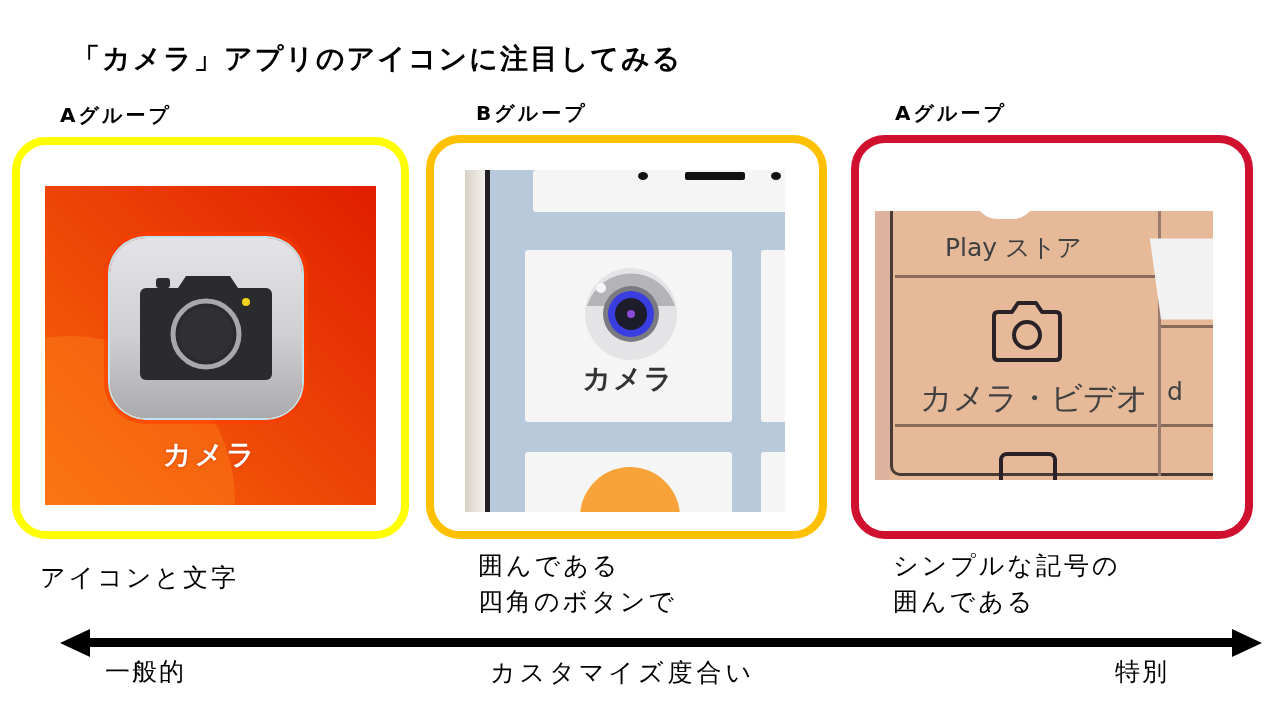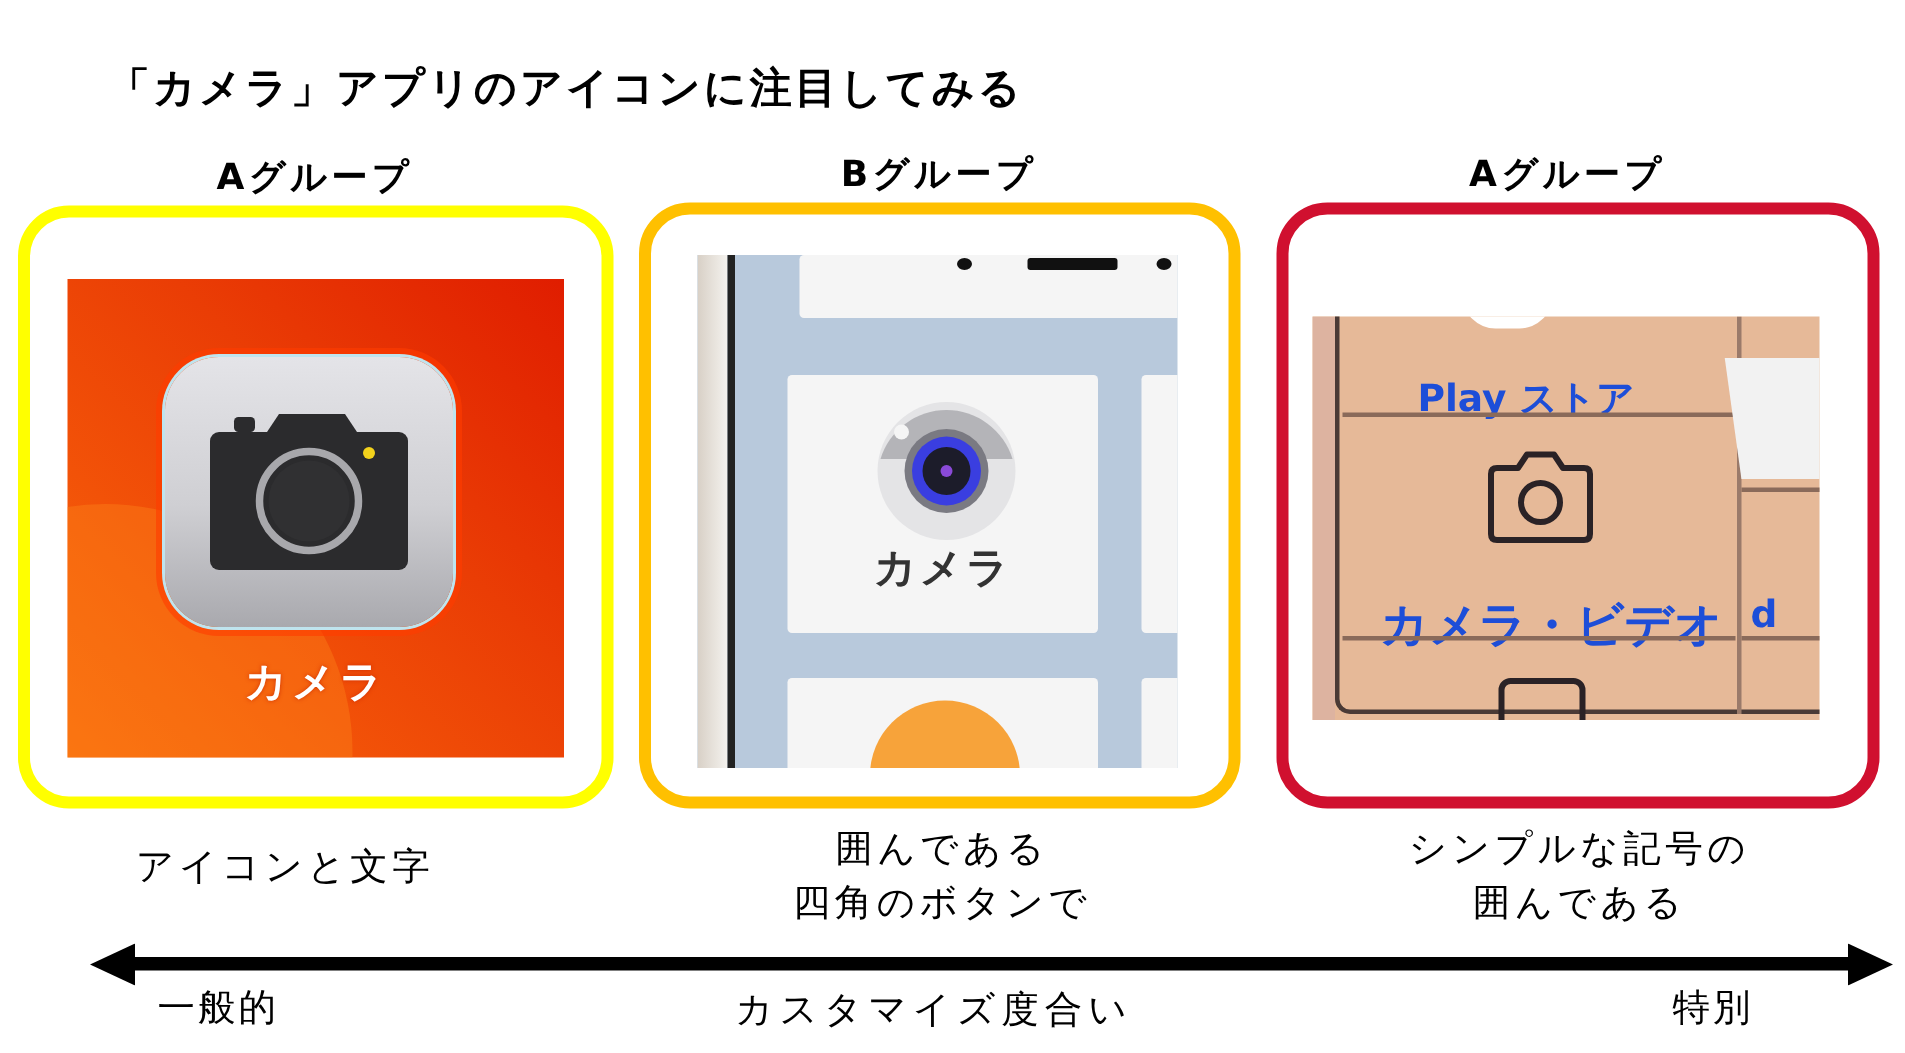--- a/index.html
+++ b/index.html
@@ -1,22 +1,22 @@
 <!DOCTYPE html>
 <html><head>
 <meta charset="utf-8">
 <style>
   * { box-sizing: border-box; margin: 0; padding: 0; }
   html, body { width: 1270px; height: 702px; background: #ffffff; overflow: hidden; }
   body { position: relative; font-family: "DejaVu Sans", sans-serif; color: #000; }
   .abs { position: absolute; }
   .title { left: 72px; top: 40px; font-size: 28px; font-weight: bold; letter-spacing: 2px; white-space: nowrap; }
-  .group-label { font-size: 24px; font-weight: bold; letter-spacing: 3px; text-align: center; width: 300px; white-space: nowrap; }
+  .group-label { font-size: 20px; font-weight: bold; letter-spacing: 3px; text-align: left; width: 300px; white-space: nowrap; }
   .box { border-style: solid; border-width: 8px; border-radius: 34px; background: #fff; }
-  .caption { font-size: 25px; text-align: center; line-height: 36px; letter-spacing: 3px; white-space: nowrap; }
+  .caption { font-size: 25px; text-align: left; line-height: 36px; letter-spacing: 3px; white-space: nowrap; }
   .axis-label { font-size: 25px; font-weight: normal; letter-spacing: 2px; white-space: nowrap; }
 
   
   .shotA { left: 45px; top: 186px; width: 331px; height: 319px; overflow: hidden;
     background: linear-gradient(225deg, #e01d00 0%, #ea3d05 40%, #f25208 70%, #f86a0c 100%); }
   .shotA .swoosh { position: absolute; left: -140px; top: 150px; width: 330px; height: 330px; border-radius: 50%;
     background: rgba(255,140,30,0.35); }
   .iosicon { position: absolute; left: 65px; top: 52px; width: 192px; height: 180px; border-radius: 36px;
     background: linear-gradient(180deg, #e4e4e8 0%, #cfcfd3 55%, #a9a9ae 100%);
     box-shadow: 0 0 0 2px #bfe4ee, 0 0 0 6px rgba(255,60,0,0.6); }
@@ -38,21 +38,21 @@
   .shotB .camlabel { position: absolute; left: 0; width: 100%; top: 110px; text-align: center; font-size: 28px; color: #333; font-weight: bold; letter-spacing: 2px; }
   .shotB .orange { position: absolute; left: 55px; top: 15px; width: 100px; height: 100px; border-radius: 50%; background: #f7a33a; }
   .shotB .status-mark { position: absolute; top: 2px; height: 8px; background: #111; border-radius: 2px; }
 
   
   .shotC { left: 875px; top: 211px; width: 338px; height: 269px; overflow: hidden; background: #e6b998; }
   .shotC .edge { position: absolute; left: 0; top: 0; width: 15px; height: 100%; background: #ddb3a0; }
   .shotC .frame { position: absolute; left: 15px; top: -10px; width: 340px; height: 275px; border-left: 3px solid #4a3a36; border-bottom: 3px solid #4a3a36; border-radius: 0 0 0 10px; }
   .shotC .hline { position: absolute; height: 3px; background: #8a6a5a; }
   .shotC .vline { position: absolute; width: 3px; background: #9a7a6a; }
-  .shotC .lbl { position: absolute; font-weight: bold; color: #1d4ed8; white-space: nowrap; font-size: 26px; margin-top: 18px; }
+  .shotC .lbl { position: absolute; font-weight: normal; color: #404040; white-space: nowrap; font-size: 26px; }
   .shotC .paper { position: absolute; left: 280px; top: 28px; width: 80px; height: 80px; background: #f2f2f2; transform: skewY(8deg) rotate(-8deg); }
 
   
   .arrow-line { left: 80px; top: 638px; width: 1160px; height: 9px; background: #000; }
 </style>
 </head>
 <body>
 
 <div class="abs title">「カメラ」アプリのアイコンに注目してみる</div>
 

